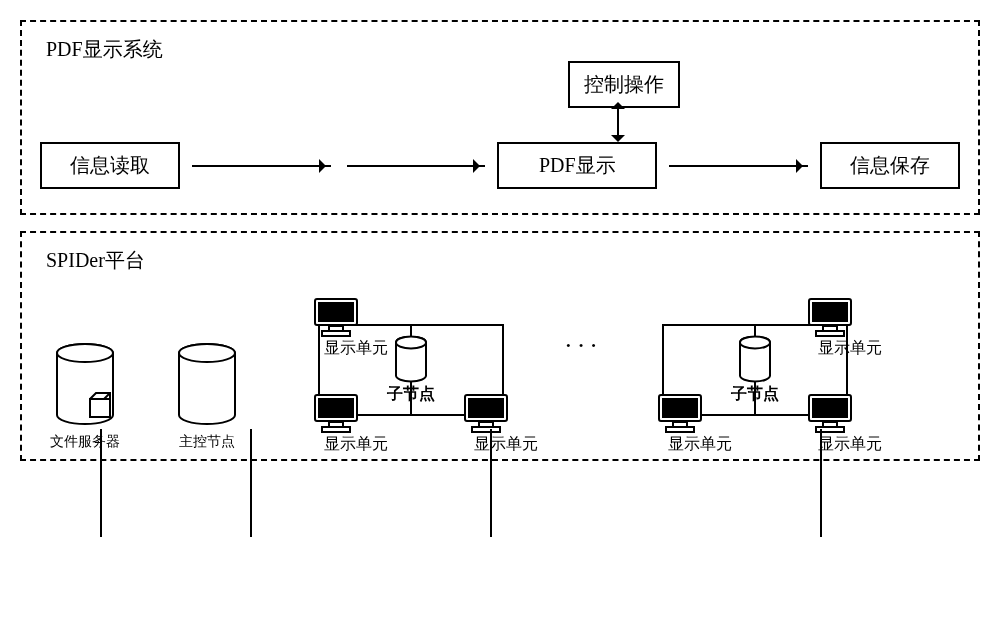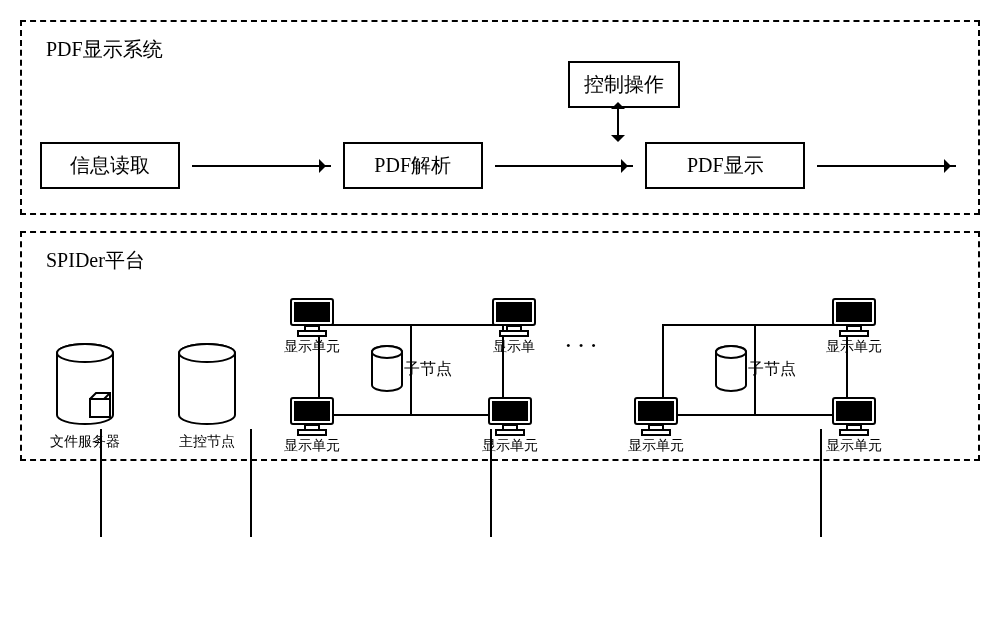--- a/index.html
+++ b/index.html
@@ -102,28 +102,29 @@
     width: 250px;
     height: 155px;
   }
   .cluster .unit {
     position: absolute;
     display: flex;
     flex-direction: column;
     align-items: center;
     gap: 0;
   }
-  .cluster .unit .label { font-size: 14px; }
+  .cluster .unit .label { font-size: 16px; margin-left: 40px; }
   .cluster .center {
     position: absolute;
     left: 50%; top: 48%;
     transform: translate(-50%, -50%);
     display: flex;
-    flex-direction: row;
-    align-items: center;
+    flex-direction: column;
+    align-items: center;
+    font-weight: bold;
   }
   .cluster .center .label { font-size: 16px; margin-top: -2px;}
   .cluster .wire {
     position: absolute;
     background: #000;
   }
   .dots {
     font-size: 26px;
     letter-spacing: 4px;
     align-self: center;
@@ -174,28 +175,28 @@
     <div class="solid-box control-box" id="controlBox" style="left:528px;">
       <span>控制操作</span>
     </div>
     <div class="dbl-arrow" style="left:577px; top:40px; height:34px;"></div>
 
     <div class="flow-row">
       <div class="solid-box">
         <span>信息读取</span>
       </div>
       <div class="h-arrow"></div>
-      <div class="solid-box">
-        <span>PDF解析</span>
-      </div>
       <div class="h-arrow"></div>
       <div class="solid-box" style="min-width:160px">
         <span>PDF显示</span>
       </div>
       <div class="h-arrow"></div>
+      <div class="solid-box">
+        <span>信息保存</span>
+      </div>
     </div>
   </div>
 </div>
 
 <div class="dashed-box" style="padding-bottom:8px;">
   <div class="box-title">SPIDer平台</div>
 
   <div class="platform-inner">
 
     <div class="node-col" style="margin-left:10px;">
@@ -239,29 +240,20 @@
 
       <div class="unit" style="left:-2px; top:0;">
         <svg width="48" height="42">
             <rect x="3" y="3" width="42" height="26" rx="2" fill="#fff" stroke="#000" stroke-width="2"></rect>
             <rect x="6" y="6" width="36" height="20" fill="#000"></rect>
             <rect x="17" y="30" width="14" height="5" fill="#fff" stroke="#000" stroke-width="2"></rect>
             <rect x="10" y="35" width="28" height="5" fill="#fff" stroke="#000" stroke-width="2"></rect>
           </svg>
         <div class="label">显示单元</div>
       </div>
-      <div class="unit" style="right:-2px; top:0;">
-        <svg width="48" height="42">
-            <rect x="3" y="3" width="42" height="26" rx="2" fill="#fff" stroke="#000" stroke-width="2"></rect>
-            <rect x="6" y="6" width="36" height="20" fill="#000"></rect>
-            <rect x="17" y="30" width="14" height="5" fill="#fff" stroke="#000" stroke-width="2"></rect>
-            <rect x="10" y="35" width="28" height="5" fill="#fff" stroke="#000" stroke-width="2"></rect>
-          </svg>
-        <div class="label">显示单</div>
-      </div>
       <div class="unit" style="left:-2px; bottom:-4px;">
         <svg width="48" height="42">
             <rect x="3" y="3" width="42" height="26" rx="2" fill="#fff" stroke="#000" stroke-width="2"></rect>
             <rect x="6" y="6" width="36" height="20" fill="#000"></rect>
             <rect x="17" y="30" width="14" height="5" fill="#fff" stroke="#000" stroke-width="2"></rect>
             <rect x="10" y="35" width="28" height="5" fill="#fff" stroke="#000" stroke-width="2"></rect>
           </svg>
         <div class="label">显示单元</div>
       </div>
       <div class="unit" style="right:-2px; bottom:-4px;">

